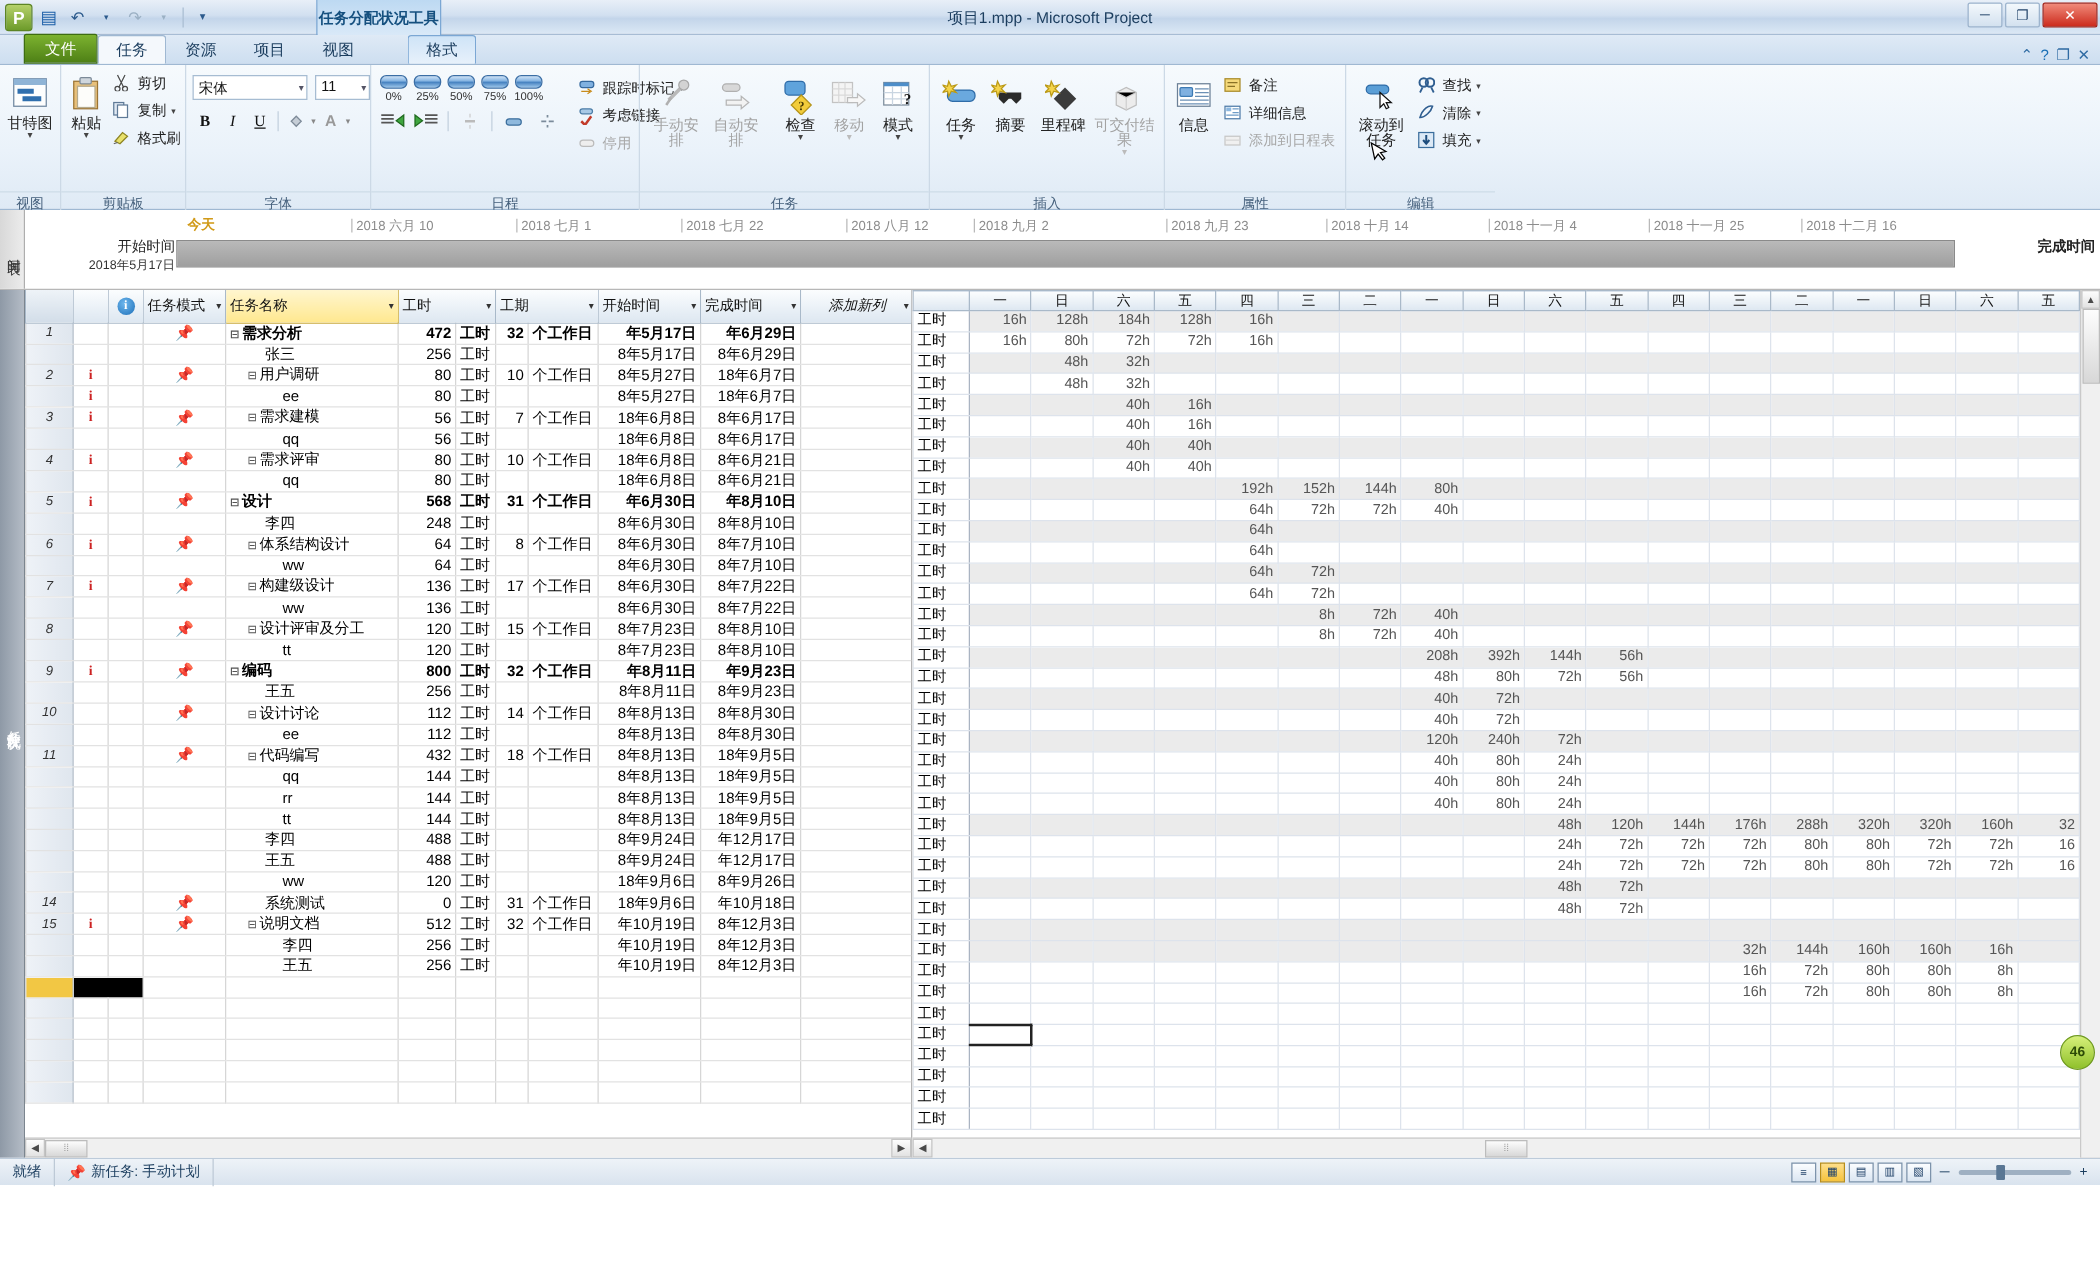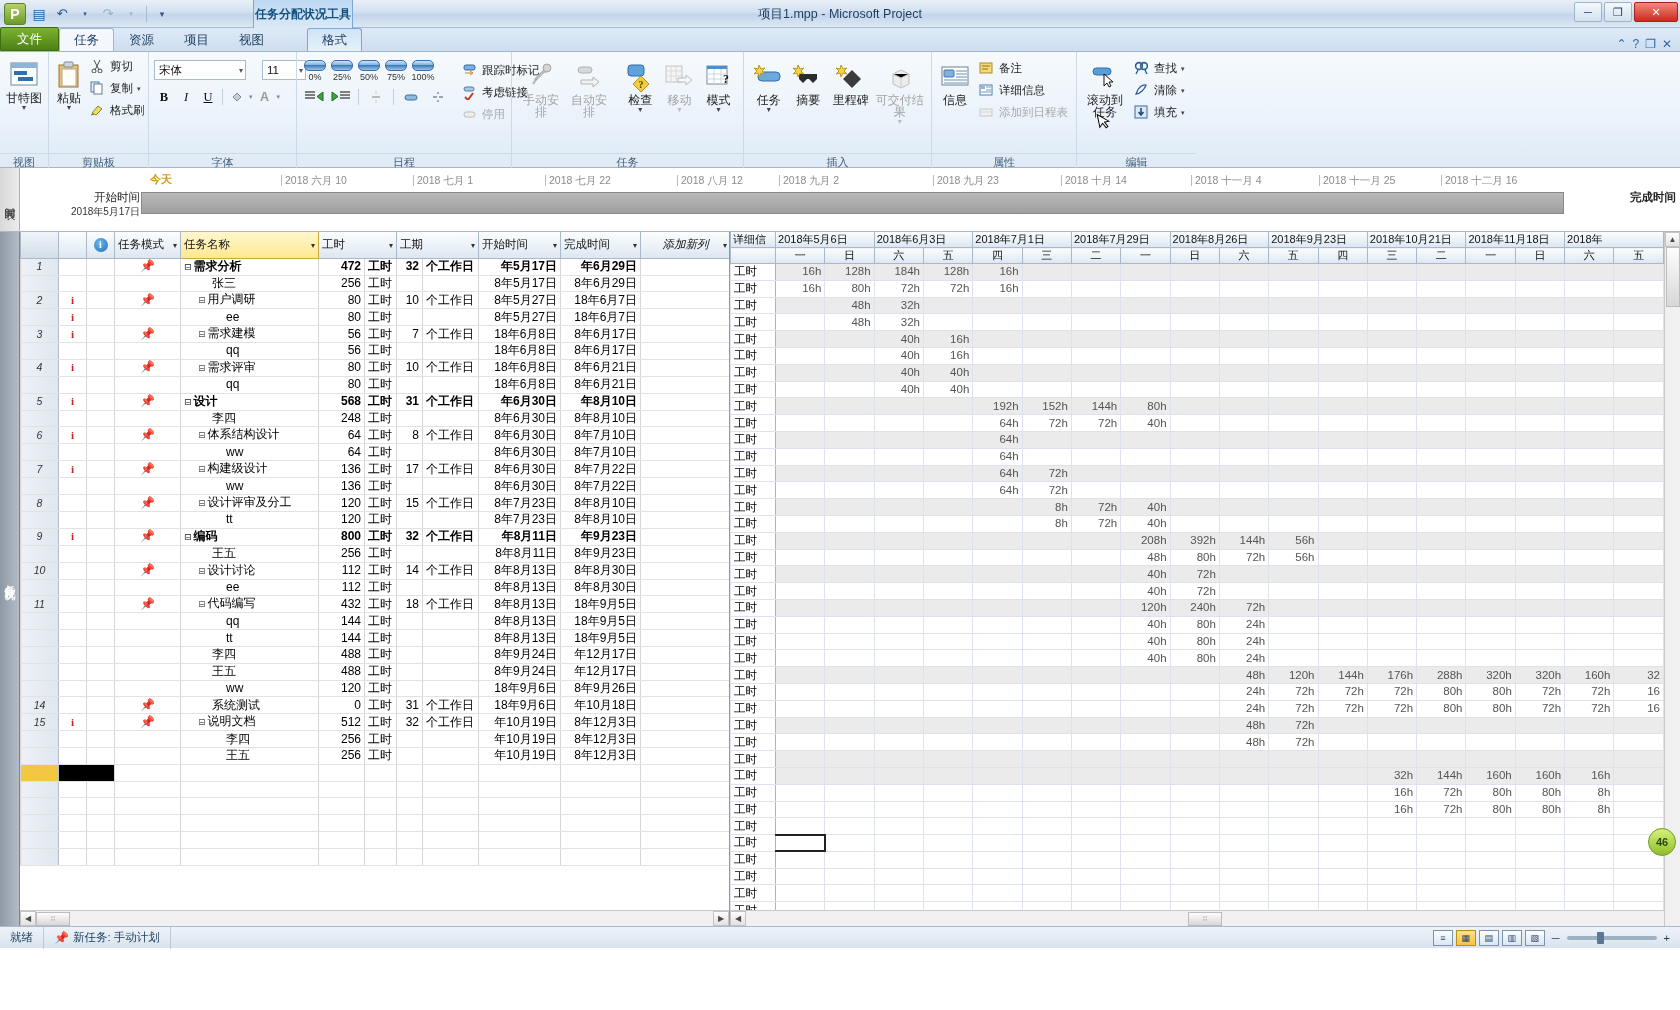--- a/index.html
+++ b/index.html
@@ -52,21 +52,21 @@
     background: linear-gradient(to bottom, #f3f8fc, #d3e1ef);
     display: flex; align-items: center; justify-content: center;
     font-size: 11px; color: #24456b;
   }
   .win-btn.close { background: linear-gradient(to bottom,#f08a7a,#cc2b1d); color:#fff; border-color:#a32116; width: 44px;}
 
   
   .tabbar {
     height: 24px; background: linear-gradient(to bottom,#dfeaf6,#cddef0);
     border-bottom: 1px solid #9fb8d2;
-    display: flex; align-items: flex-end; padding-left: 0; position: relative;
+    display: flex; align-items: flex-end; padding-left: 19px; position: relative;
   }
   .tab {
     height: 23px; padding: 0 14px; display: flex; align-items: center;
     font-size: 12.5px; color: #1b3d5e; border: 1px solid transparent;
     border-bottom: none; cursor: default;
   }
   .tab.file {
     background: linear-gradient(to bottom,#7cb22f,#4e8016); color: #fff;
     border: 1px solid #3e6d12; border-radius: 2px 2px 0 0; font-weight: normal;
     height: 24px; padding: 0 16px;
@@ -106,21 +106,21 @@
   .smbtn { display: flex; align-items: center; gap: 4px; height: 21px; padding: 0 3px; cursor: default; }
   .smbtn .lbl { font-size: 11.5px; color: #222; white-space: nowrap; }
   .smbtn.disabled .lbl { color: #a8a8a8; }
   .smcol { display: flex; flex-direction: column; gap: 1px; }
 
   .icn { display:inline-block; position: relative; }
   .icn.lg { width: 30px; height: 30px; }
   .icn.sm { width: 16px; height: 16px; }
 
   
-  .fontrow1 { display: flex; gap: 16px; align-items: flex-start; }
+  .fontrow1 { display: flex; gap: 6px; align-items: flex-start; }
   .fontbox {
     height: 20px; border: 1px solid #a6bcd2; background: #fff;
     display: flex; align-items: center; padding: 0 2px 0 4px; font-size: 11.5px; color:#111;
   }
   .fontbox .cv { font-size: 8px; color: #556; margin-left: auto; padding-left: 6px;}
   .fontrow2 { display: flex; gap: 2px; align-items: center; margin-top: 4px; }
   .fbtn {
     width: 20px; height: 20px; display:flex; align-items:center; justify-content:center;
     font-size: 12.5px; color: #111; border: 1px solid transparent;
   }
@@ -1080,20 +1080,34 @@
                 <td class=""></td>
                 <td class="num">8年8月13日</td>
                 <td class="num">18年9月5日</td>
                 <td></td>
               </tr>
               <tr>
                 <td class="rn"></td>
                 <td class="ctr"></td>
                 <td></td>
                 <td class="ctr"></td>
+                <td><span style="display:inline-block;width:42px"></span><span>rr</span></td>
+                <td class="num">144</td>
+                <td class="">工时</td>
+                <td class="num"></td>
+                <td class=""></td>
+                <td class="num">8年8月13日</td>
+                <td class="num">18年9月5日</td>
+                <td></td>
+              </tr>
+              <tr>
+                <td class="rn"></td>
+                <td class="ctr"></td>
+                <td></td>
+                <td class="ctr"></td>
                 <td><span style="display:inline-block;width:42px"></span><span>tt</span></td>
                 <td class="num">144</td>
                 <td class="">工时</td>
                 <td class="num"></td>
                 <td class=""></td>
                 <td class="num">8年8月13日</td>
                 <td class="num">18年9月5日</td>
                 <td></td>
               </tr>
               <tr>
@@ -1306,32 +1320,20 @@
               <col style="width: 46px;">
               <col style="width: 46px;">
               <col style="width: 46px;">
               <col style="width: 46px;">
               <col style="width: 46px;">
               <col style="width: 46px;">
               <col style="width: 46px;">
               <col style="width: 46px;">
             </colgroup>
           <thead>
-            <tr class="ug-hdr1" id="ughdr1">
-                <th>详细信</th>
-                <th colspan="2">2018年5月6日</th>
-                <th colspan="2">2018年6月3日</th>
-                <th colspan="2">2018年7月1日</th>
-                <th colspan="2">2018年7月29日</th>
-                <th colspan="2">2018年8月26日</th>
-                <th colspan="2">2018年9月23日</th>
-                <th colspan="2">2018年10月21日</th>
-                <th colspan="2">2018年11月18日</th>
-                <th colspan="2">2018年</th>
-              </tr>
             <tr class="ug-hdr2" id="ughdr2">
                 <th></th>
                 <th>一</th>
                 <th>日</th>
                 <th>六</th>
                 <th>五</th>
                 <th>四</th>
                 <th>三</th>
                 <th>二</th>
                 <th>一</th>

